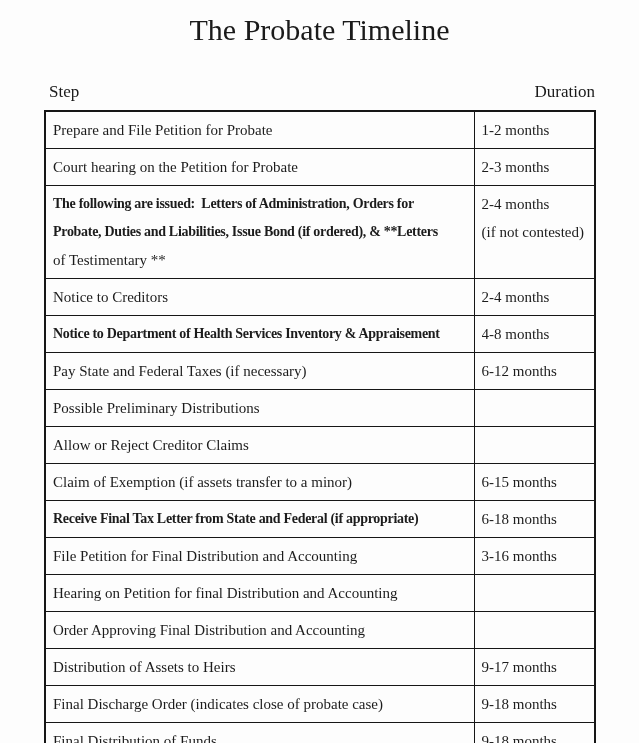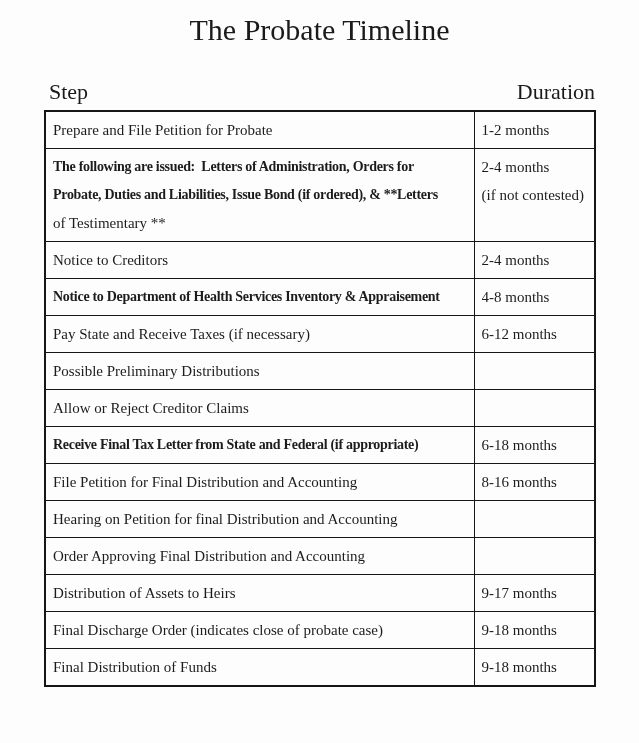--- a/index.html
+++ b/index.html
@@ -23,21 +23,21 @@
     text-align: center;
     font-size: 30px;
     font-weight: normal;
     line-height: 34px;
     color: #1a1a1a;
   }
   .col-headers {
     display: flex;
     justify-content: space-between;
     margin: 35px 44px 8px 44px;
-    font-size: 22px;
+    font-size: 17px;
     line-height: 20px;
     color: #1a1a1a;
   }
   .col-headers .step-h { margin-left: 5px; }
   .col-headers .dur-h  { }
   table.timeline {
     border-collapse: collapse;
     table-layout: fixed;
     margin-left: 44px;
     width: 550px;
@@ -85,20 +85,28 @@
         <tr>
           <td>
             <div class="line">Prepare and File Petition for Probate</div>
           </td>
           <td>
             <div class="line">1-2 months</div>
           </td>
         </tr>
         <tr>
           <td>
+            <div class="line">Court hearing on the Petition for Probate</div>
+          </td>
+          <td>
+            <div class="line">2-3 months</div>
+          </td>
+        </tr>
+        <tr>
+          <td>
             <div class="line tight">The following are issued:  Letters of Administration, Orders for</div>
             <div class="line tight">Probate, Duties and Liabilities, Issue Bond (if ordered), &amp; **Letters</div>
             <div class="line">of Testimentary **</div>
           </td>
           <td>
             <div class="line">2-4 months</div>
             <div class="line">(if not contested)</div>
           </td>
         </tr>
         <tr>
@@ -112,21 +120,21 @@
         <tr>
           <td>
             <div class="line tight">Notice to Department of Health Services Inventory &amp; Appraisement</div>
           </td>
           <td>
             <div class="line">4-8 months</div>
           </td>
         </tr>
         <tr>
           <td>
-            <div class="line">Pay State and Receive Taxes (if necessary)</div>
+            <div class="line">Pay State and Federal Taxes (if necessary)</div>
           </td>
           <td>
             <div class="line">6-12 months</div>
           </td>
         </tr>
         <tr>
           <td>
             <div class="line">Possible Preliminary Distributions</div>
           </td>
           <td>
@@ -136,32 +144,40 @@
         <tr>
           <td>
             <div class="line">Allow or Reject Creditor Claims</div>
           </td>
           <td>
             <div class="line"></div>
           </td>
         </tr>
         <tr>
           <td>
+            <div class="line">Claim of Exemption (if assets transfer to a minor)</div>
+          </td>
+          <td>
+            <div class="line">6-15 months</div>
+          </td>
+        </tr>
+        <tr>
+          <td>
             <div class="line tight">Receive Final Tax Letter from State and Federal (if appropriate)</div>
           </td>
           <td>
             <div class="line">6-18 months</div>
           </td>
         </tr>
         <tr>
           <td>
             <div class="line">File Petition for Final Distribution and Accounting</div>
           </td>
           <td>
-            <div class="line">8-16 months</div>
+            <div class="line">3-16 months</div>
           </td>
         </tr>
         <tr>
           <td>
             <div class="line">Hearing on Petition for final Distribution and Accounting</div>
           </td>
           <td>
             <div class="line"></div>
           </td>
         </tr>

